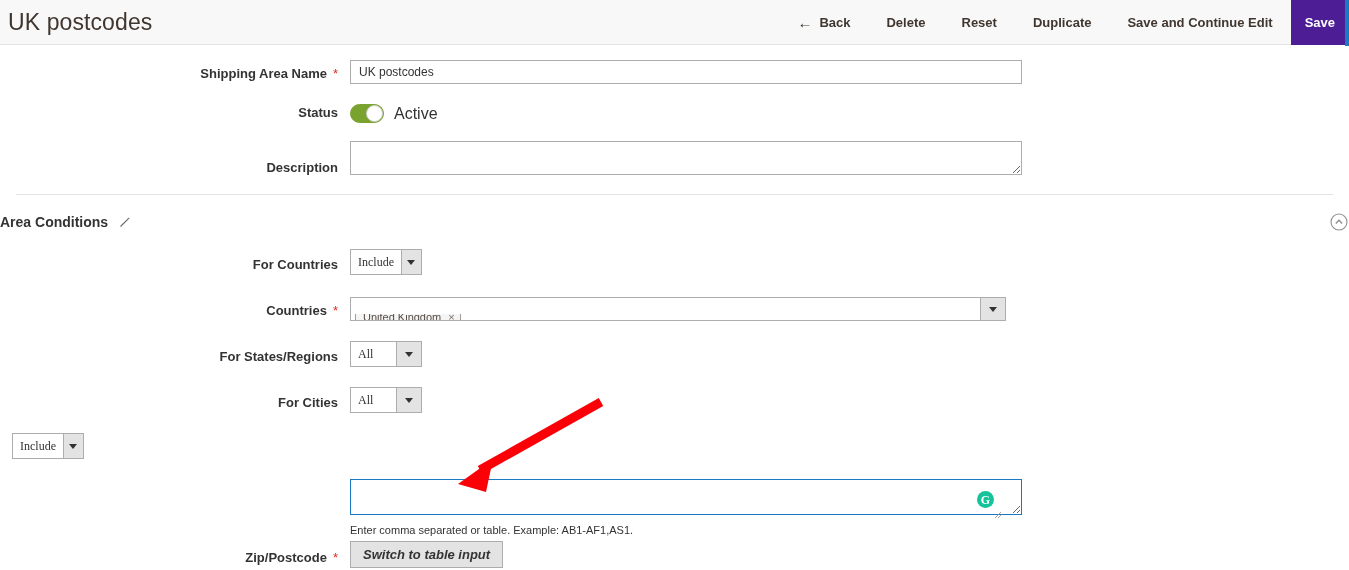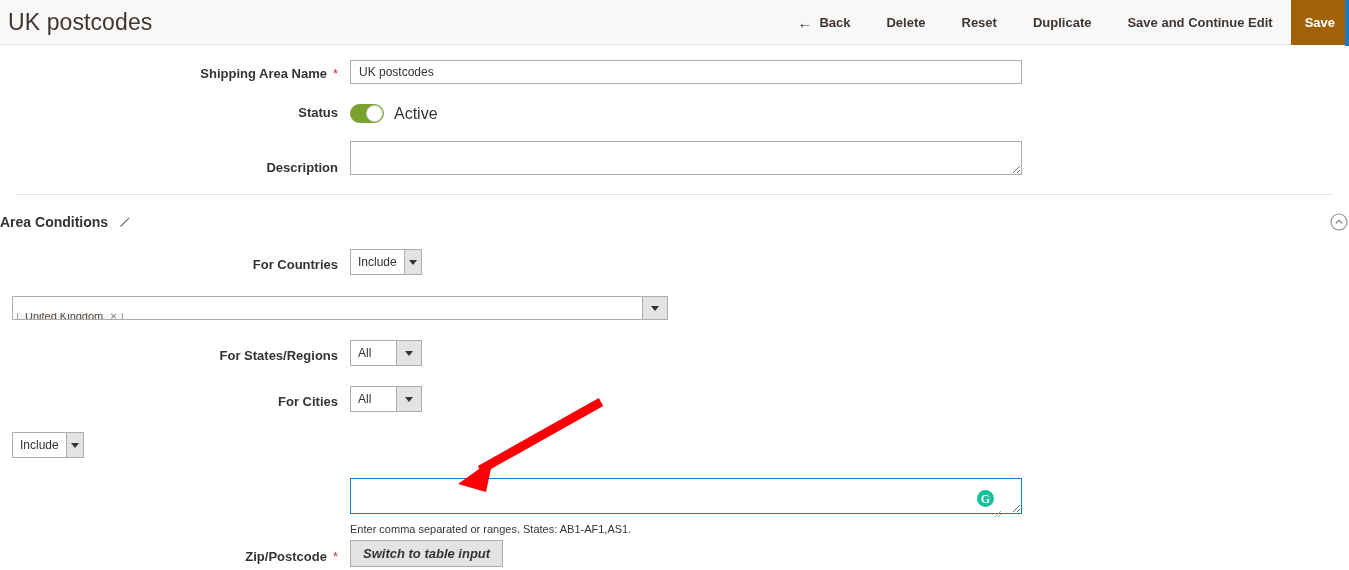--- a/index.html
+++ b/index.html
@@ -58,21 +58,21 @@
     gap: 7px;
     padding-left: 20px;
   }
   .arrow-left {
     display: inline-block;
     font-size: 15px;
     line-height: 1;
     font-weight: 400;
   }
   .hdr-btn.primary {
-    background: #a16207;
+    background: #4c1d95;
     color: #ffffff;
     padding: 0 14px;
     font-weight: 600;
     min-width: 52px;
     justify-content: center;
   }
 
   
   .edge-scroll {
     position: absolute;
@@ -220,20 +220,21 @@
     width: 70px;
   }
   .select-value {
     flex: 1;
     display: flex;
     align-items: center;
     padding: 0 7px;
     font-size: 12px;
     color: #333333;
     white-space: nowrap;
+    font-family: Liberation Serif, serif;
   }
   .select-arrow {
     width: 24px;
     border-left: 1px solid #adadad;
     background: #e3e3e3;
     display: flex;
     align-items: center;
     justify-content: center;
   }
   .caret {
@@ -430,20 +431,23 @@
       <div class="select-box">
         <span class="select-value">Include</span>
         <span class="select-arrow">
             <i class="caret"></i>
           </span>
       </div>
     </div>
   </div>
 
   <div class="field-row" style="margin-bottom:20px;">
+    <div class="field-label">
+      <span>Countries</span><span class="req-star">*</span>
+    </div>
     <div class="field-control">
       <div class="multi-wrap">
         <div class="multi-field">
           <span class="chip">
             <span>United Kingdom</span>
             <span class="chip-x">×</span>
           </span>
         </div>
         <span class="multi-arrow">
             <i class="caret"></i>
@@ -494,21 +498,21 @@
     <div class="field-control">
       <div class="zip-wrap">
         <textarea class="ta ta-focus" autofocus="" placeholder="" style=""></textarea>
         <span class="grammarly">G</span>
         <span class="resize-grip">
           <svg width="9" height="9" viewBox="0 0 9 9" stroke="#999999" stroke-width="0.9">
             <path d="M8 2 L2 8 M8 5 L5 8"></path>
           </svg>
         </span>
       </div>
-      <div class="hint">Enter comma separated or ranges. States: AB1-AF1,AS1.</div>
+      <div class="hint">Enter comma separated or table. Example: AB1-AF1,AS1.</div>
       <button class="btn-secondary">Switch to table input</button>
     </div>
   </div>
 
 </div>
 
 <svg class="annot-arrow" viewBox="0 0 1349 570">
   <line x1="601" y1="402" x2="480" y2="470" stroke="#fb0007" stroke-width="9"></line>
   <polygon points="458,484 493,459 486,492" fill="#fb0007"></polygon>
 </svg>

